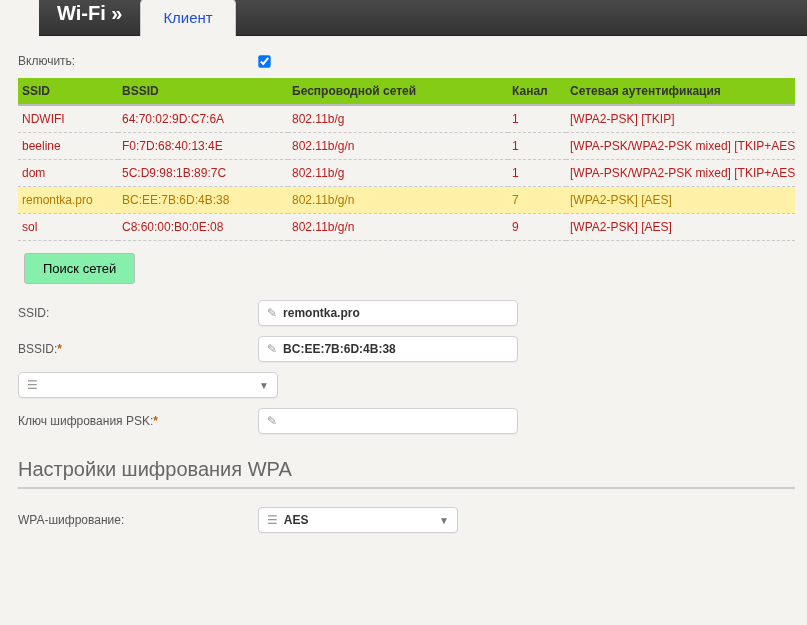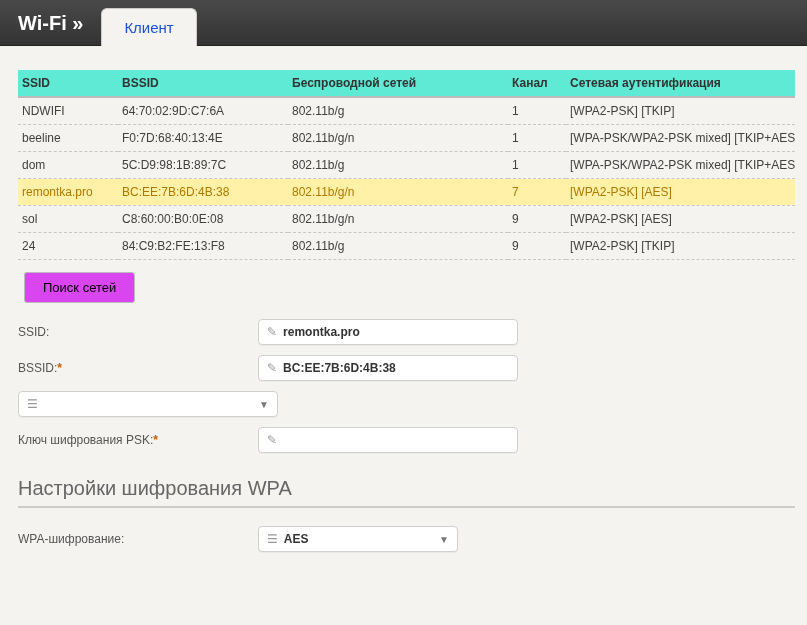--- a/index.html
+++ b/index.html
@@ -8,25 +8,26 @@
     font-size: 12px;
     background: #f5f3f0;
     width: 807px;
     height: 625px;
     overflow: hidden;
     color: #444;
   }
   .header-bar {
     background: #3a3a3a;
     background: linear-gradient(#494949, #333);
-    height: 46px;
+    height: 36px;
     display: flex;
     align-items: flex-end;
     padding: 0 13px 0 18px;
     border-bottom: 1px solid #222;
+    margin-left: 39px;
   }
   .breadcrumb {
     color: #fff;
     font-size: 20px;
     font-weight: bold;
     padding-bottom: 10px;
     padding-right: 18px;
   }
   .tab {
     background: #f5f3f0;
@@ -57,41 +58,41 @@
     margin-top: 6px;
     margin-bottom: 12px;
     table-layout: fixed;
   }
   .networks th {
     text-align: left;
     font-weight: bold;
     color: #333;
     padding: 6px 4px;
     border-bottom: 2px solid #bbb;
-    background: #5eead4;
+    background: #84cc16;
   }
   .networks td {
     padding: 6px 4px;
     border-bottom: 1px dashed #c8c8c8;
-    color: #404040;
+    color: #b91c1c;
     white-space: nowrap;
     overflow: hidden;
   }
   .networks tbody tr.sel td {
     background: #fff2a8;
     color: #b07800;
   }
   .col-ssid   { width: 100px; }
   .col-bssid  { width: 170px; }
   .col-mode   { width: 220px; }
   .col-chan   { width: 58px; }
   .col-auth   { width: auto; }
   .btn-scan {
     border: 1px solid #bbb;
-    background: #d946ef;
+    background: #86efac;
     padding: 7px 18px;
     border-radius: 3px;
     font-size: 13px;
     cursor: pointer;
     margin-left: 6px;
     margin-bottom: 16px;
   }
   .field-box {
     display: flex;
     align-items: center;
@@ -134,20 +135,24 @@
 </head>
 <body>
 
 <div class="header-bar">
   <div class="breadcrumb">Wi-Fi »</div>
   <div class="tab">Клиент</div>
 </div>
 
 <div class="content">
 
+  <div class="row">
+    <div class="label">Включить:</div>
+    <input type="checkbox" checked="" style="">
+  </div>
 
   <table class="networks">
     <thead>
       <tr>
         <th class="col-ssid">SSID</th>
         <th class="col-bssid">BSSID</th>
         <th class="col-mode">Беспроводной сетей</th>
         <th class="col-chan">Канал</th>
         <th class="col-auth">Сетевая аутентификация</th>
       </tr>
@@ -181,27 +186,20 @@
           <td>7</td>
           <td>[WPA2-PSK] [AES]</td>
         </tr>
         <tr>
           <td>sol</td>
           <td>C8:60:00:B0:0E:08</td>
           <td>802.11b/g/n</td>
           <td>9</td>
           <td>[WPA2-PSK] [AES]</td>
         </tr>
-        <tr>
-          <td>24</td>
-          <td>84:C9:B2:FE:13:F8</td>
-          <td>802.11b/g</td>
-          <td>9</td>
-          <td>[WPA2-PSK] [TKIP]</td>
-        </tr>
       </tbody>
   </table>
 
   <button class="btn-scan">Поиск сетей</button>
 
   <div class="row">
     <div class="label">SSID:</div>
     <div class="field-box wide">
       <span class="ico">✎</span>
       <span class="val">remontka.pro</span>

